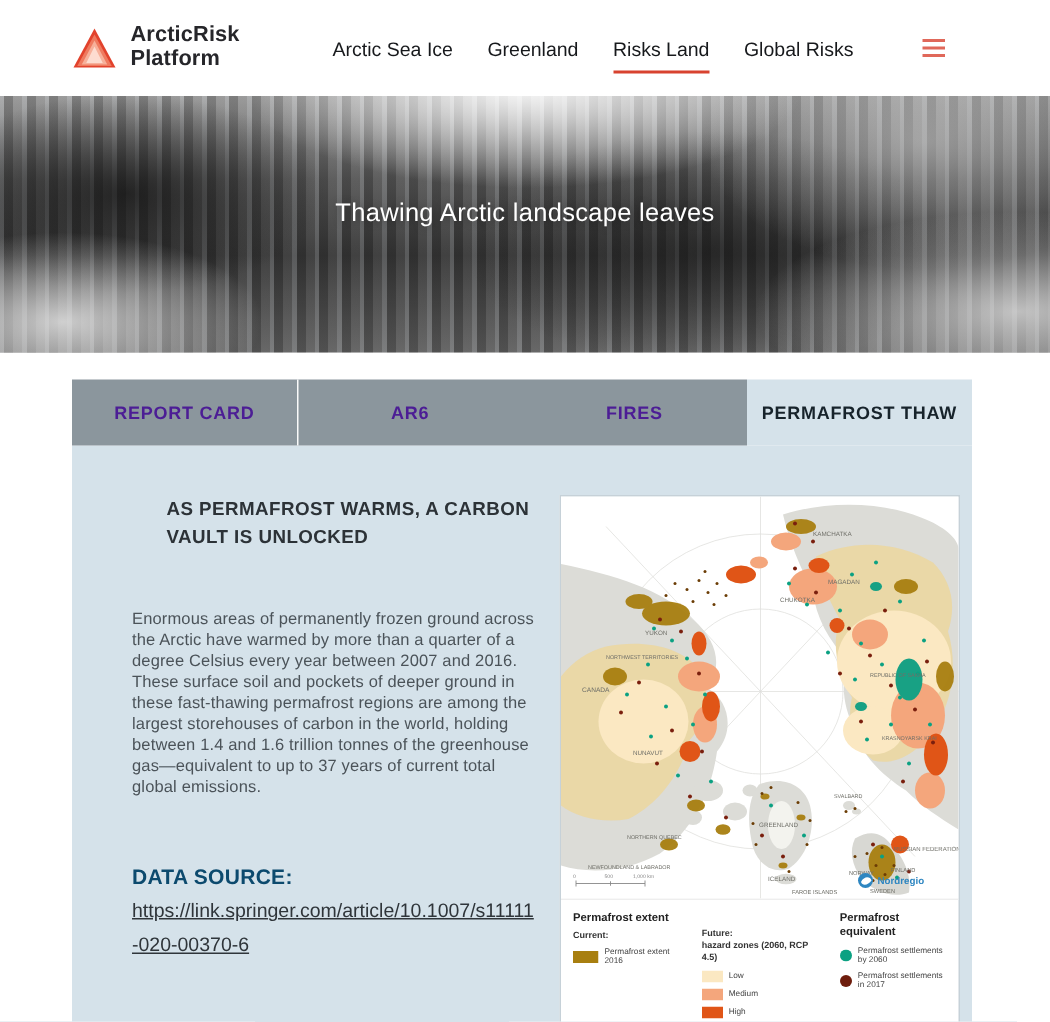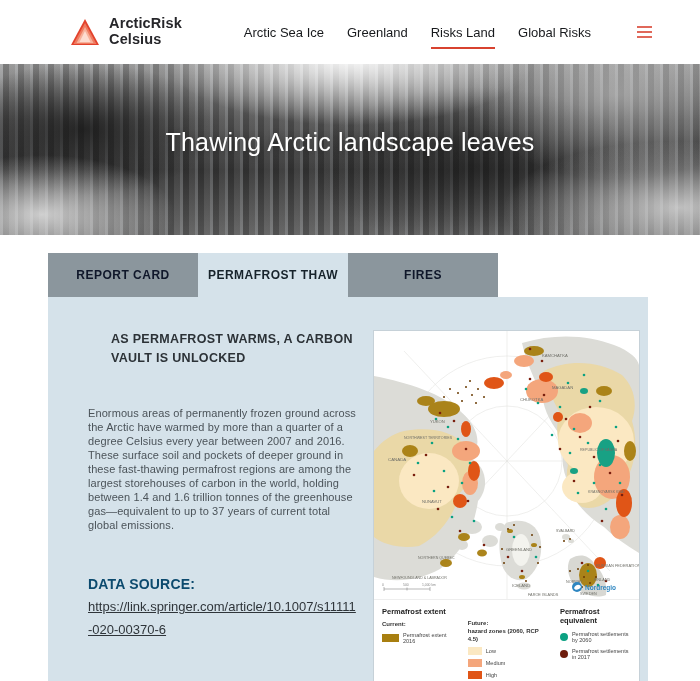--- a/index.html
+++ b/index.html
@@ -6,21 +6,21 @@
   html,body { width:700px; }
   body {
     width:700px; height:681px; background:#ffffff;
     font-family:"Liberation Sans", sans-serif; color:#20262b;
     position:relative; overflow:hidden;
   }
 
   
   .header {
     height:64px; display:flex; align-items:center;
-    padding:0 48px; background:#fff;justify-content:flex-end;
+    padding:0 48px; background:#fff;
   }
   .brand { display:flex; align-items:center; gap:9px; cursor:pointer; }
   .brand-text { font-size:14.5px; font-weight:700; line-height:1.08; color:#26262a; letter-spacing:.1px; }
   .nav { display:flex; align-items:center; gap:23px; margin-left:62px; }
   .nav-item { font-size:13px; color:#17191c; position:relative; cursor:pointer; white-space:nowrap; }
   .nav-item.active::after {
     content:""; position:absolute; left:0; right:0; bottom:-9px; height:2px;
     background:var(--accent,#d8422f);
   }
   .burger { margin-left:46px; display:flex; flex-direction:column; gap:3px; cursor:pointer; }
@@ -33,30 +33,30 @@
       radial-gradient(ellipse 300px 110px at 50% -4%, rgba(255,255,255,.95), rgba(255,255,255,0) 62%),
       radial-gradient(ellipse 190px 85px at 6% 88%, rgba(228,228,228,.85), rgba(228,228,228,0) 70%),
       radial-gradient(ellipse 250px 95px at 97% 84%, rgba(222,222,222,.8), rgba(222,222,222,0) 70%),
       radial-gradient(ellipse 210px 120px at 88% 18%, rgba(200,200,200,.55), rgba(200,200,200,0) 70%),
       radial-gradient(ellipse 190px 95px at 12% 38%, rgba(18,18,18,.75), rgba(18,18,18,0) 70%),
       radial-gradient(ellipse 230px 110px at 68% 60%, rgba(22,22,22,.6), rgba(22,22,22,0) 72%),
       repeating-linear-gradient(90deg, rgba(225,230,235,.22) 0 3px, rgba(35,35,35,.25) 3px 9px, rgba(150,150,150,.14) 9px 15px),
       linear-gradient(180deg, #9c9c9c 0%, #565656 32%, #333333 62%, #606060 100%);
   }
   .hero h1 {
-    color:#fff; font-size:25px; font-weight:500; line-height:1.3; text-align:center;
+    color:#fff; font-size:17px; font-weight:500; line-height:1.3; text-align:center;
     letter-spacing:.2px; text-shadow:0 1px 6px rgba(0,0,0,.35); margin-top:-14px;
   }
 
   
   .panel { width:600px; margin:18px 0 0 48px; }
   .tabbar { display:flex; height:44px; }
   .tab {
     width:150px; display:flex; align-items:center; justify-content:center;
-    background:var(--tabGray,#8b969d); color:#0f172a;
+    background:var(--tabGray,#8b969d); color:#4c1d95;
     font-size:12px; font-weight:700; letter-spacing:.5px; cursor:pointer;
   }
   .tab.divided { border-left:1px solid rgba(255,255,255,.95); }
   .tab.active { background:var(--panelBlue,#d5e2ea); color:#17232b; }
 
   .panel-body {
     background:var(--panelBlue,#d5e2ea);
     display:flex; padding:33px 8px 14px 40px; min-height:378px;
   }
   .article { width:272px; margin-right:16px; }
@@ -97,21 +97,21 @@
 <div class="header">
   <div class="brand">
     <svg width="30" height="28" viewBox="0 0 30 28">
       <polygon points="15,1 29,27 1,27" fill="#e2422c"></polygon>
       <polygon points="15,5 26.5,26 3.5,26" fill="#ef7a5f"></polygon>
       <polygon points="15,9 23.5,25 6.5,25" fill="#f7b09a"></polygon>
       <polygon points="15,13 20.5,24 9.5,24" fill="#fddcd0"></polygon>
     </svg>
     <div class="brand-text">
       <div>ArcticRisk</div>
-      <div>Celsius</div>
+      <div>Platform</div>
     </div>
   </div>
   <div class="nav">
     <span class="nav-item">Arctic Sea Ice</span>
     <span class="nav-item">Greenland</span>
     <span class="nav-item active">Risks Land</span>
     <span class="nav-item">Global Risks</span>
   </div>
   <div class="burger">
     <span></span>
@@ -122,22 +122,23 @@
 
 <div class="hero">
   <h1>
     <span>Thawing Arctic landscape leaves</span><br>
   </h1>
 </div>
 
 <div class="panel">
   <div class="tabbar">
     <div class="tab">REPORT CARD</div>
+    <div class="tab divided">AR6</div>
+    <div class="tab">FIRES</div>
     <div class="tab active">PERMAFROST THAW</div>
-    <div class="tab">FIRES</div>
   </div>
 
   <div class="panel-body">
 
     <div class="article">
       <h2>AS PERMAFROST WARMS, A CARBON VAULT IS UNLOCKED</h2>
       <p>Enormous areas of permanently frozen ground across the Arctic have warmed by more than a quarter of a degree Celsius every year between 2007 and 2016. These surface soil and pockets of deeper ground in these fast-thawing permafrost regions are among the largest storehouses of carbon in the world, holding between 1.4 and 1.6 trillion tonnes of the greenhouse gas—equivalent to up to 37 years of current total global emissions.</p>
       <div class="datasource">
         <div class="ds-label">DATA SOURCE:</div>
         <a>https://link.springer.com/article/10.1007/s11111-020-00370-6</a>

